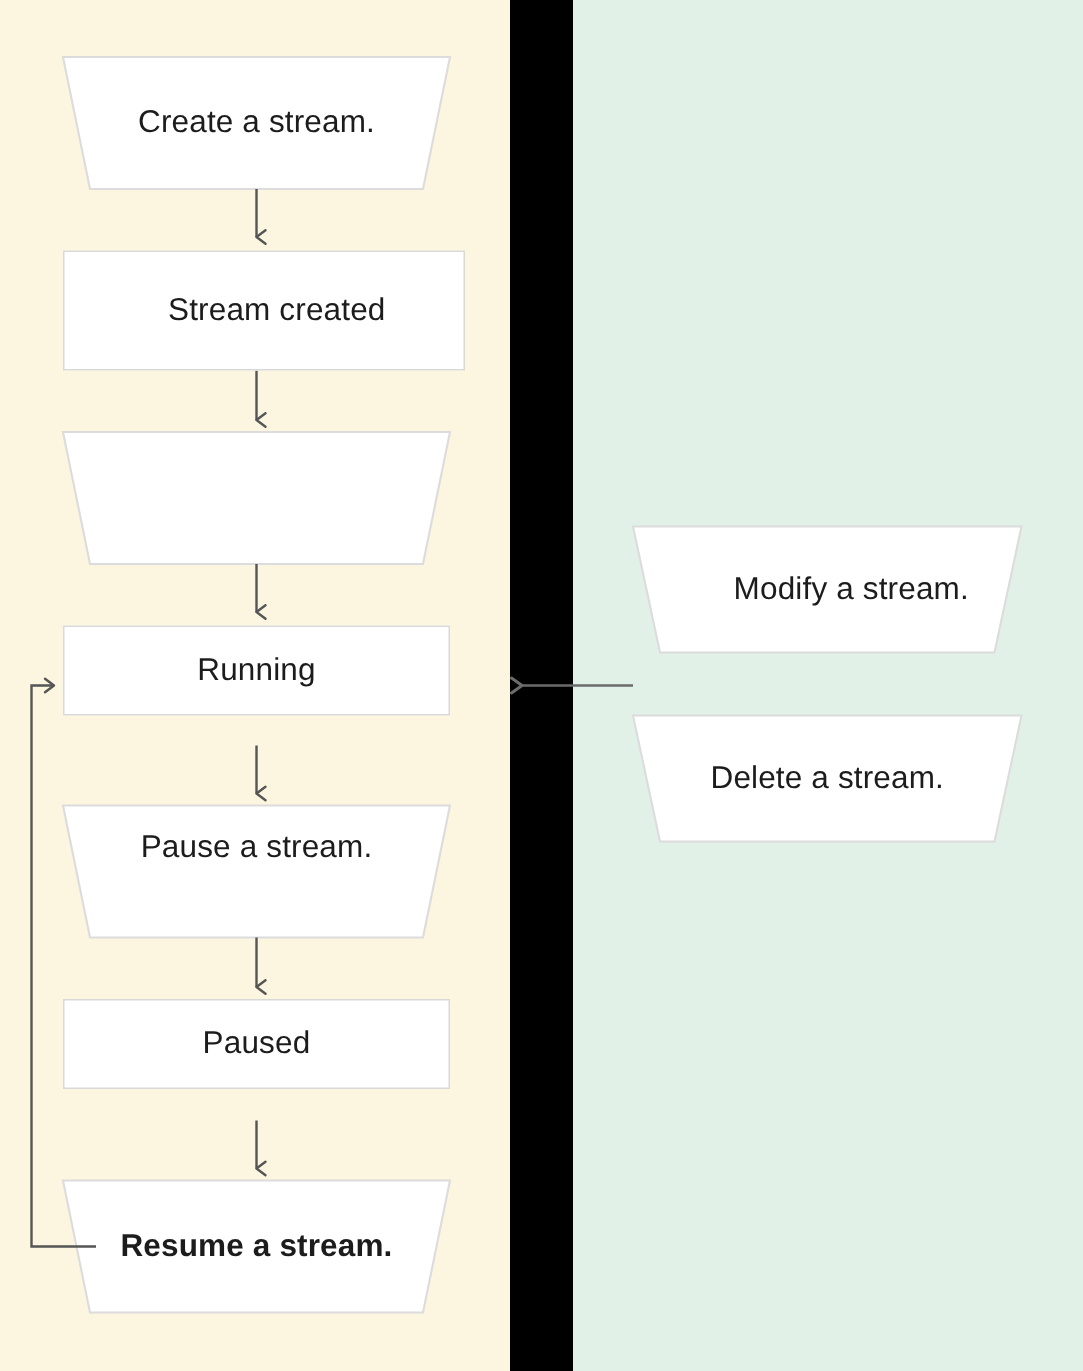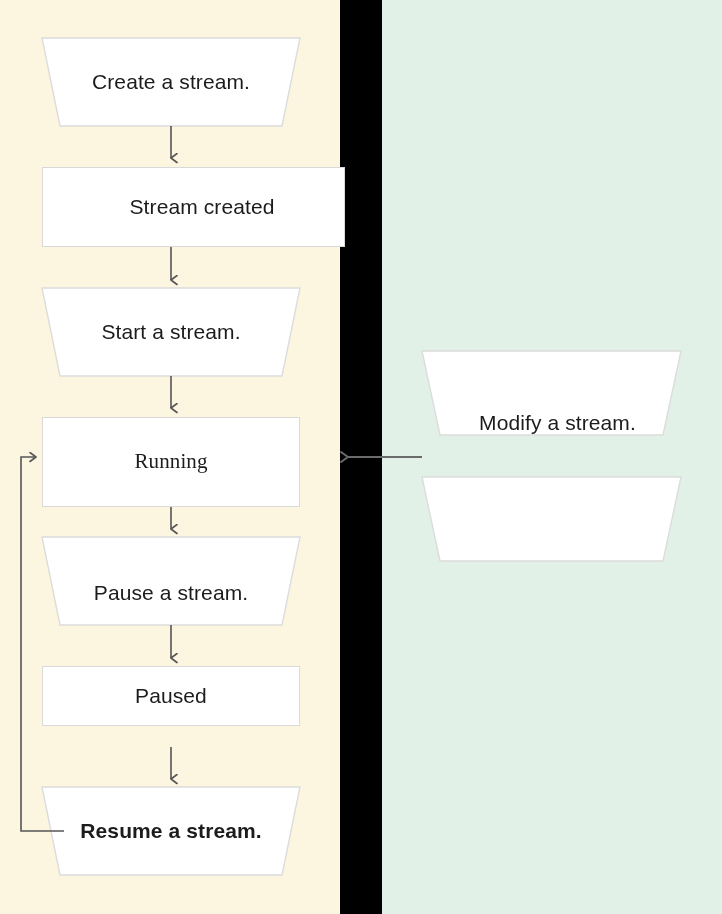--- a/index.html
+++ b/index.html
@@ -117,42 +117,42 @@
 
     <path d="M 64,831 L 21,831 L 21,457 L 36,457" fill="none" stroke="#555555" stroke-width="1.6" stroke-linecap="butt" stroke-linejoin="miter" marker-end="url(#arrowRight)"></path>
 
     <line x1="422" y1="457" x2="348" y2="457" stroke="#6b6b6b" stroke-width="1.8" marker-end="url(#arrowLeft)"></line>
   </svg>
 
   <div class="node trap" style="left:42px; top:38px; width:258px; height:88px;">
     <span class="trap-label">Create a stream.</span>
   </div>
 
-  <div class="node rect" style="left:42px; top:167px; width:303px; height:80px;padding-left:17px;">
+  <div class="node rect" style="left:42px; top:167px; width:268px; height:80px;padding-left:17px;">
     <span>Stream created</span>
   </div>
 
-  <div class="node trap" style="left:42px; top:288px; width:258px; height:88px;">
-    <span class="trap-label">Start a stream.</span>
-  </div>
 
-  <div class="node rect" style="left:42px; top:417px; width:258px; height:90px;font-family:Liberation Serif, serif;">
+  <div class="node rect" style="left:42px; top:417px; width:258px; height:60px;">
     <span>Running</span>
   </div>
 
-  <div class="node trap" style="left:42px; top:549px; width:258px; height:88px;">
+  <div class="node trap" style="left:42px; top:521px; width:258px; height:88px;">
     <span class="trap-label">Pause a stream.</span>
   </div>
 
   <div class="node rect" style="left:42px; top:666px; width:258px; height:60px;">
     <span>Paused</span>
   </div>
 
   <div class="node trap" style="left:42px; top:787px; width:258px; height:88px;font-weight:bold;">
     <span class="trap-label">Resume a stream.</span>
   </div>
 
-  <div class="node trap" style="left:428px; top:351px; width:259px; height:84px;align-items:flex-end;">
+  <div class="node trap" style="left:438px; top:351px; width:259px; height:84px;">
     <span class="trap-label">Modify a stream.</span>
   </div>
 
+  <div class="node trap" style="left:422px; top:477px; width:259px; height:84px;">
+    <span class="trap-label">Delete a stream.</span>
+  </div>
 
 </div>
 
 </body></html>

